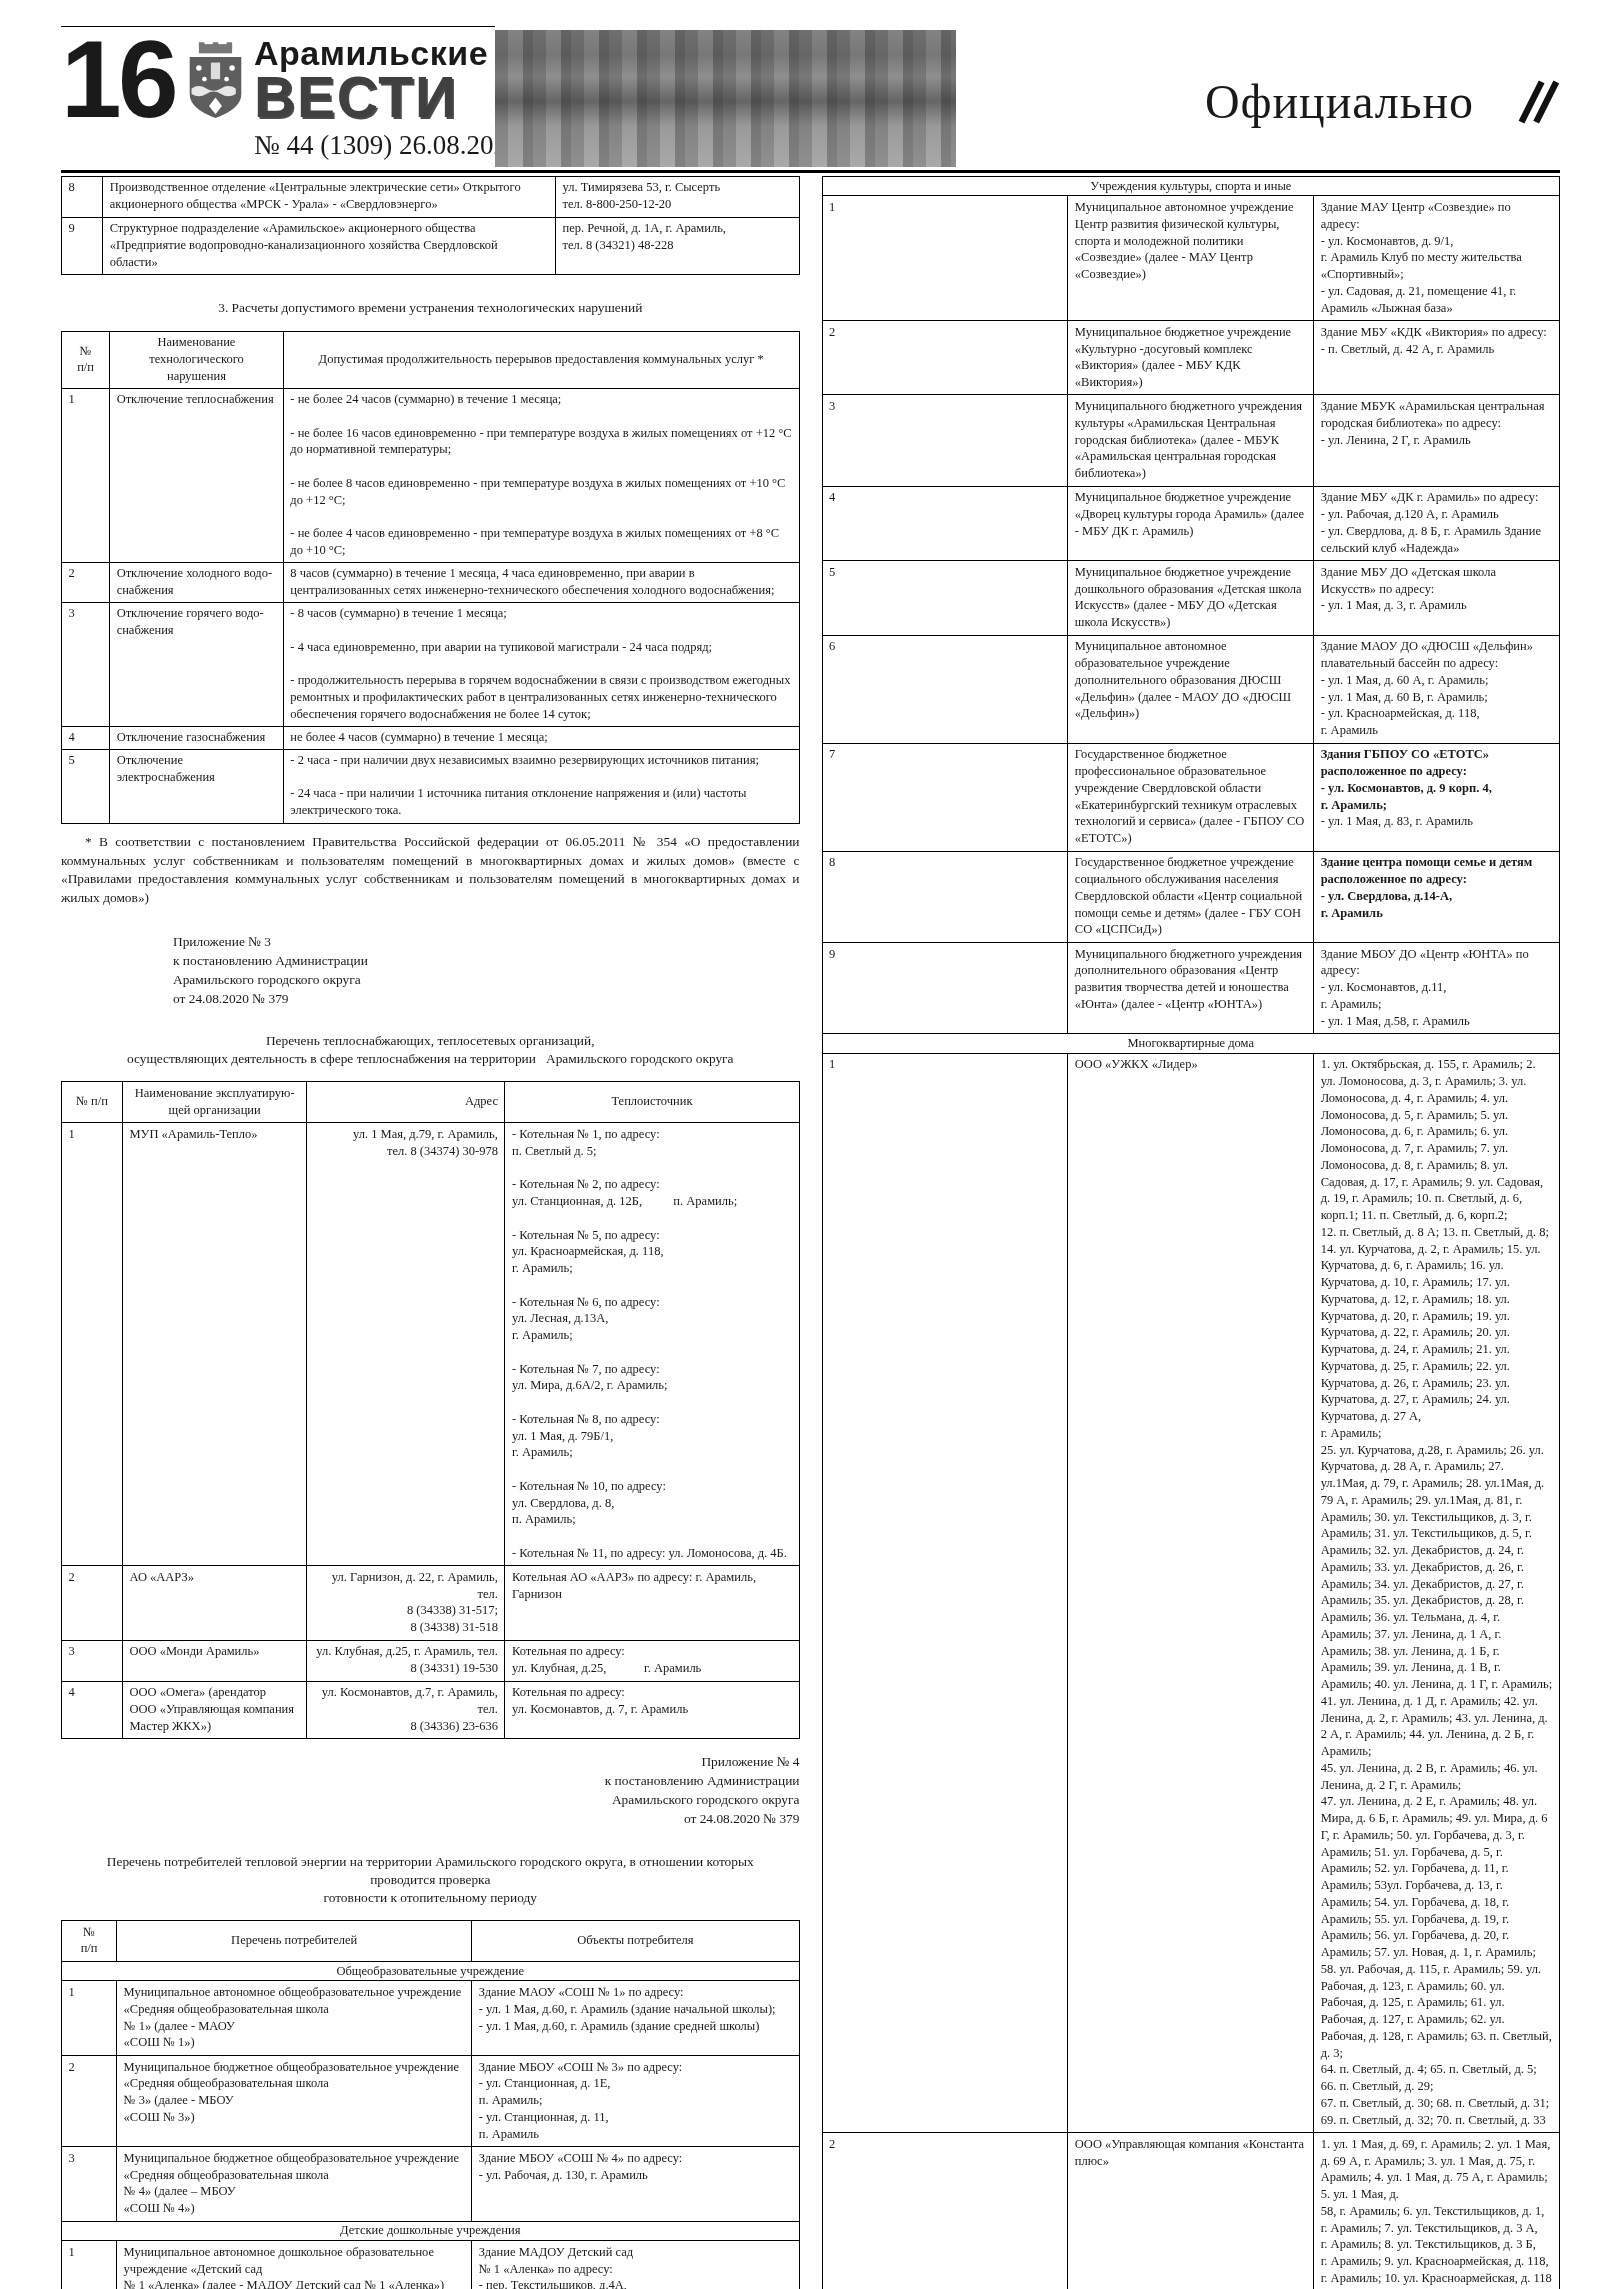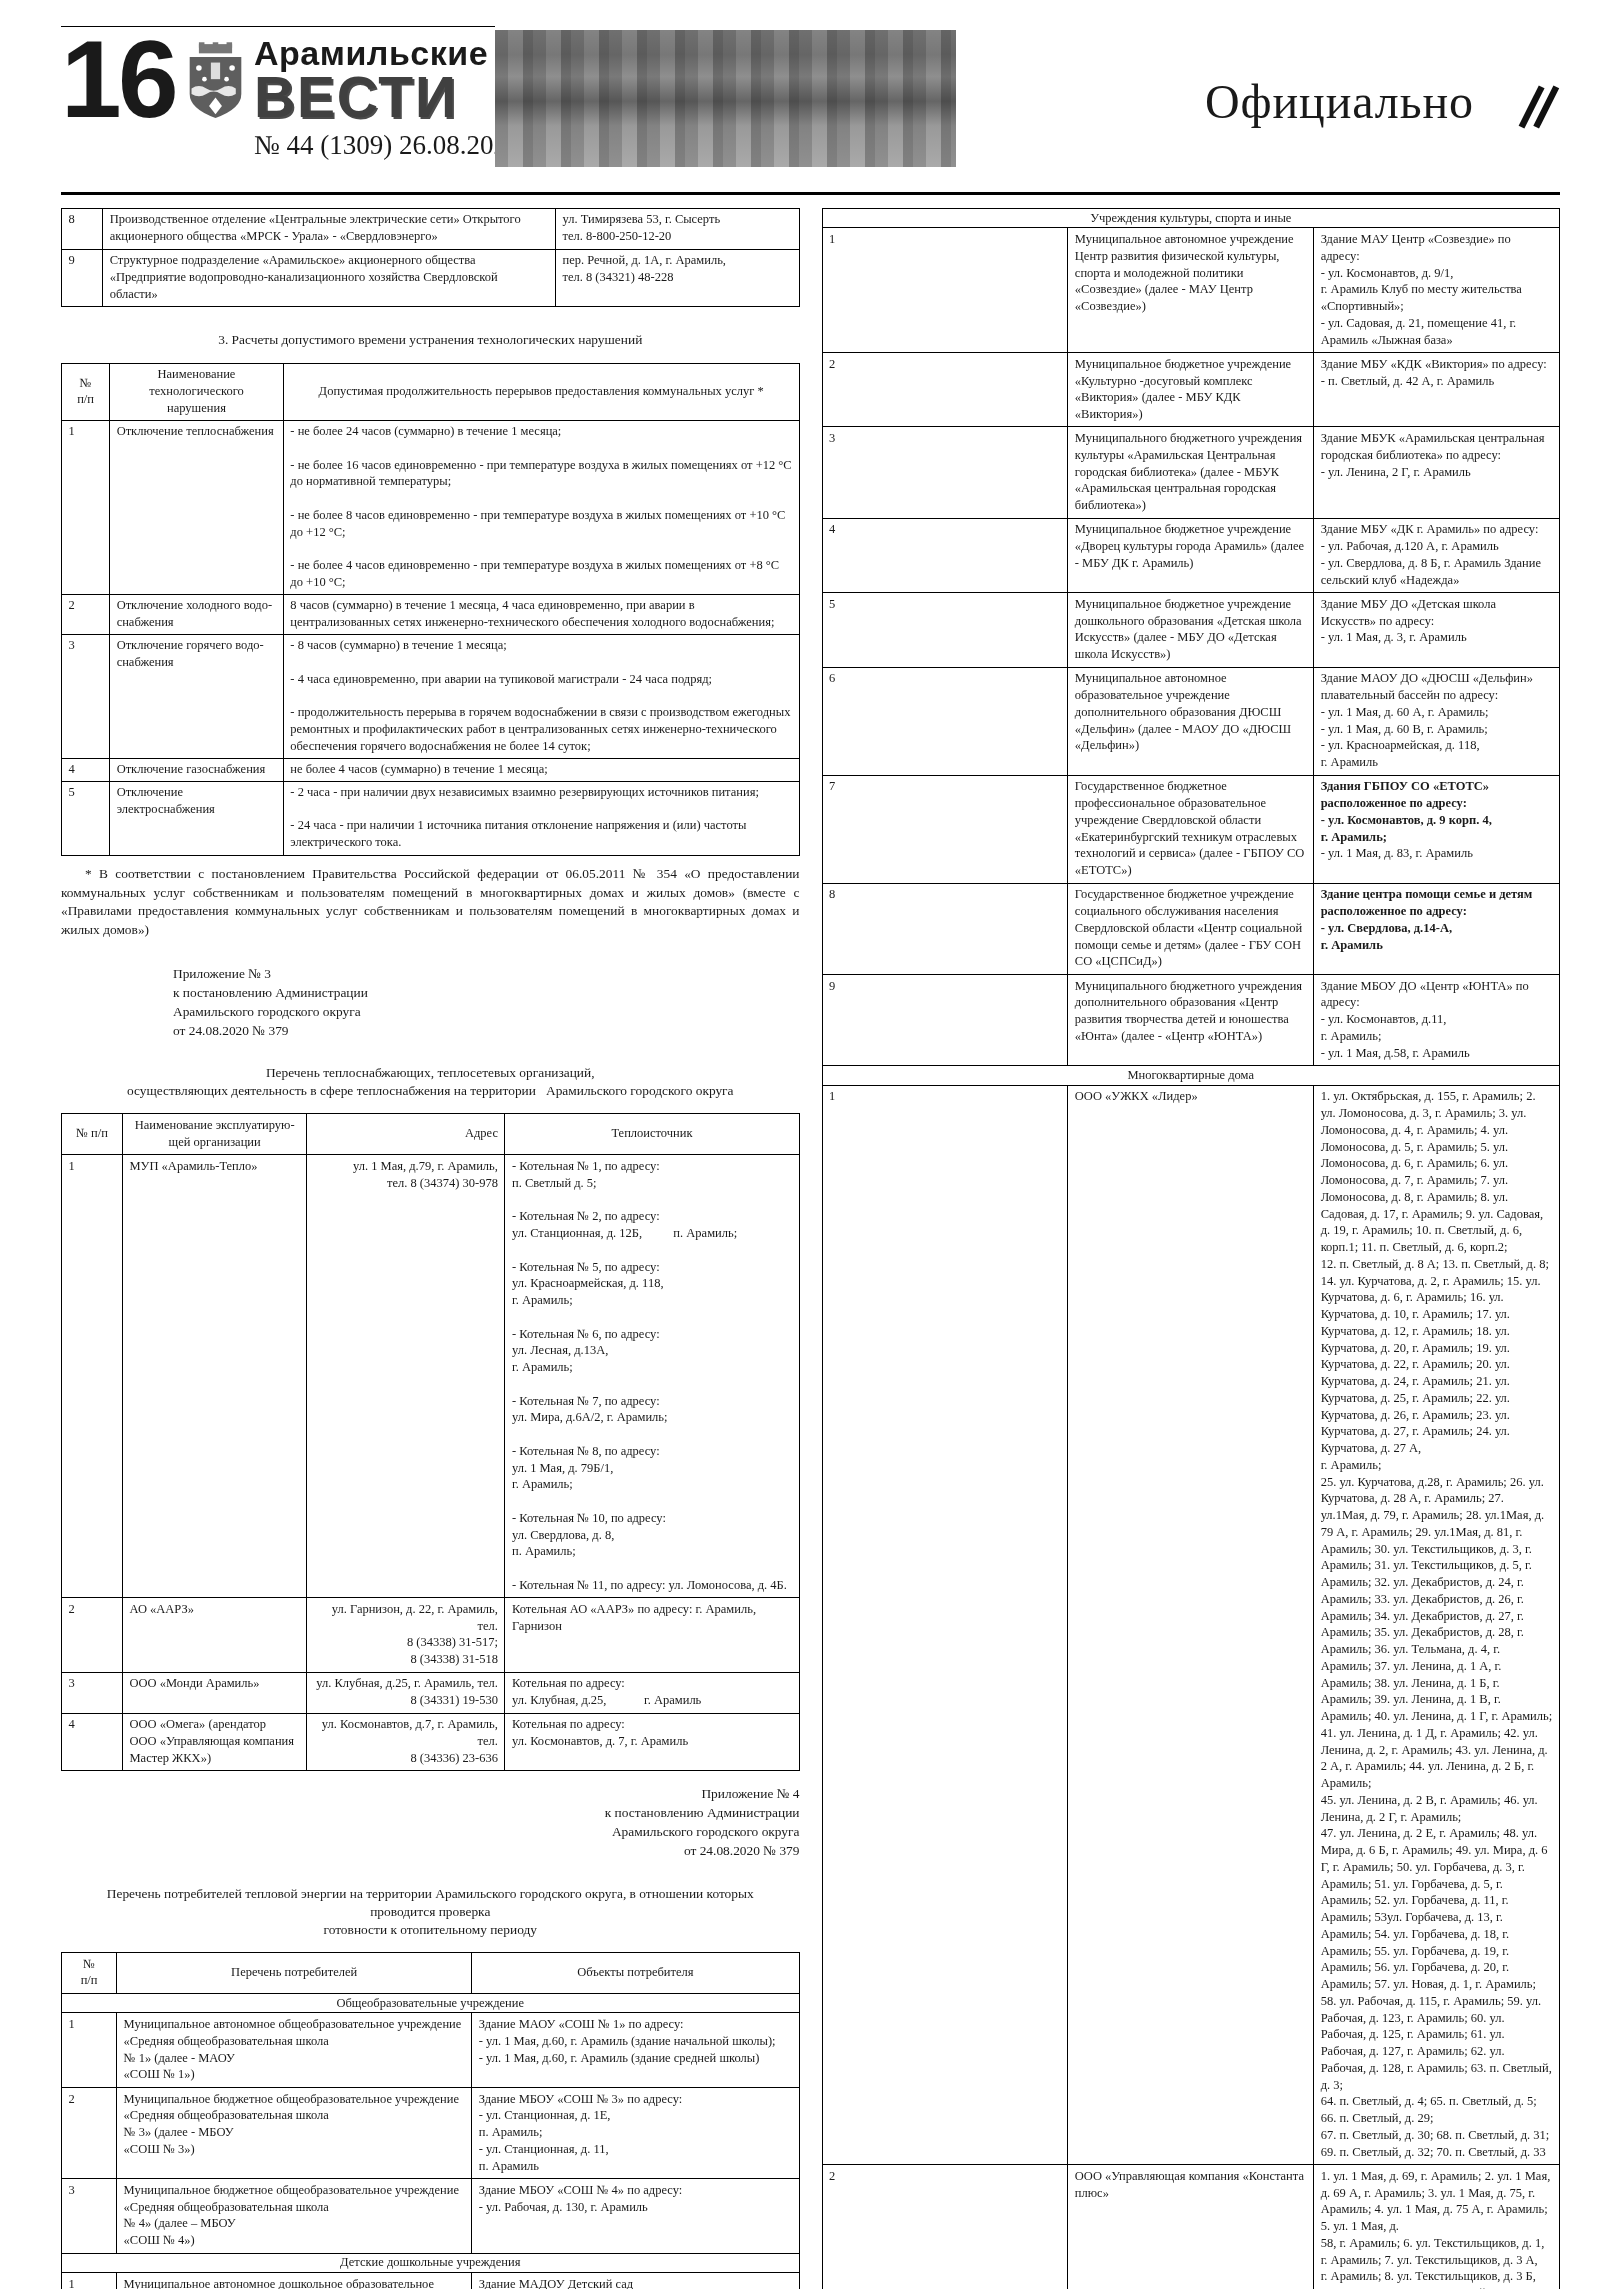--- a/index.html
+++ b/index.html
@@ -1,32 +1,32 @@
 <!DOCTYPE html>
 <html style="font-size:14.8px"><head>
 <meta charset="utf-8">
 <style>
   html,body{margin:0;padding:0;background:#fff;color:#1a1a1a;}
   .page{width:1619px;min-height:2290px;box-sizing:border-box;padding:26px 59px 22px 61px;
         font-family:"Liberation Serif","DejaVu Serif",serif;}
   
-  .hdr{display:flex;align-items:flex-start;border-bottom:3.7px solid #000;padding-bottom:25px;margin-bottom:13px;}
+  .hdr{display:flex;align-items:flex-start;border-bottom:3.7px solid #000;padding-bottom:3px;margin-bottom:3px;}
   .masthead{border-top:1.4px solid #000;padding-top:9.2px;display:flex;align-items:flex-start;width:434px;flex:none;}
   .pagenum{font-family:"Liberation Sans","DejaVu Sans",sans-serif;font-weight:bold;font-size:109px;line-height:.8;letter-spacing:-3.7px;}
   .crest{margin:5.5px 9.2px 0 11px;flex:none;}
   .mast-titles{display:flex;flex-direction:column;}
   .mast-t1{font-family:"Liberation Sans","DejaVu Sans",sans-serif;font-weight:bold;font-size:34px;line-height:1;letter-spacing:0.5px;}
   .mast-t2{font-family:"Liberation Sans","DejaVu Sans",sans-serif;font-weight:bold;font-size:57px;line-height:.95;color:#404040;text-shadow:1.8px 1.8px 0 #4b4b4b;letter-spacing:1.8px;}
   .issue{font-size:27px;margin-top:5.5px;white-space:nowrap;}
   .hdr-photo{flex:none;width:461px;height:137px;margin-top:3.7px;
      background:
        linear-gradient(180deg,#b9b9b9 0%,#a8a8a8 18%,#c9c9c9 34%,#8f8f8f 52%,#d8d8d8 70%,#efefef 100%),
        repeating-linear-gradient(90deg,#9a9a9a 0 13px,#b5b5b5 13px 28px,#8a8a8a 28px 38px);
      background-blend-mode:multiply;}
-  .hdr-right{flex:1;display:flex;justify-content:flex-end;align-items:flex-end;gap:31px;margin-top:48px;}
+  .hdr-right{flex:1;display:flex;justify-content:flex-end;align-items:center;gap:31px;margin-top:48px;}
   .official{font-size:48px;letter-spacing:0.9px;}
   
   .cols{display:flex;gap:22px;align-items:flex-start;}
   .col{flex:1;min-width:0;}
   
   table{border-collapse:collapse;width:100%;table-layout:fixed;}
   td,th{border:0.9px solid #000;padding:2.8px 6.5px 3.7px 6.5px;vertical-align:top;
         font-size:12.5px;line-height:1.34;white-space:pre-line;word-wrap:break-word;}
   th{font-weight:normal;text-align:center;vertical-align:middle;}
   td.section{text-align:center;white-space:normal;padding:0.9px 3.7px;}

